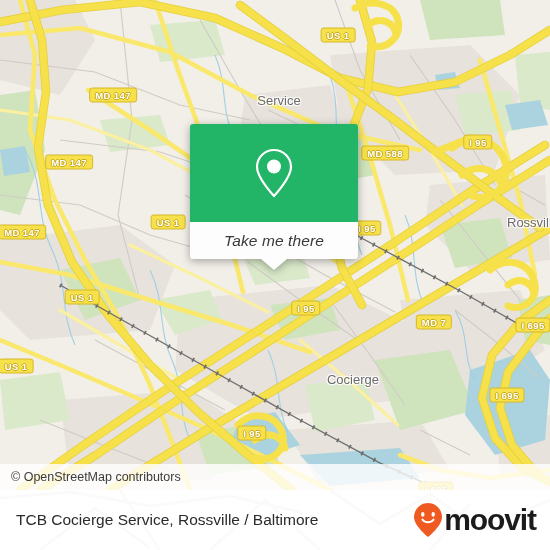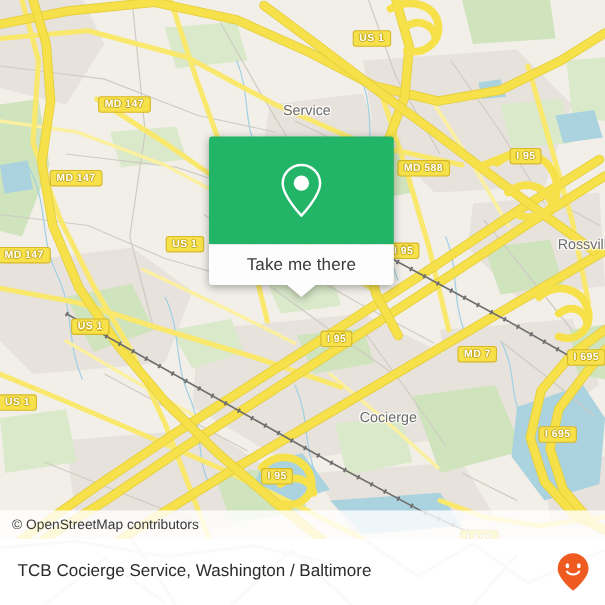--- a/index.html
+++ b/index.html
@@ -75,20 +75,21 @@
     border-radius:3px 3px 0 0;
     display:flex; align-items:center; justify-content:center;
   }
   #popup-label {
     width:100%; height:37px;
     background:#fdfdfd;
     border-radius:0 0 3px 3px;
     display:flex; align-items:center; justify-content:center;
     font-size:15.5px; color:#3a3a3a;
     letter-spacing:.1px;
+    font-style:italic;
   }
   #popup-tail {
     position:absolute;
     left:50%; top:135px;
     transform:translateX(-50%);
     width:0; height:0;
     border-left:13px solid transparent;
     border-right:13px solid transparent;
     border-top:11px solid #fdfdfd;
   }
@@ -325,25 +326,26 @@
       <g fill="none" stroke="#b9b4ac" stroke-width="3">
         <path d="M0,8 L70,2 L150,16 L230,6 L300,22"></path>
         <path d="M40,60 L95,18 L150,58"></path>
         <path d="M210,60 L265,10 L320,60"></path>
         <path d="M330,0 L380,34 L430,4 L480,40 L550,10"></path>
         <path d="M120,0 L160,60"></path>
         <path d="M430,60 L470,14"></path>
       </g>
     </svg>
 
-    <div id="footer-title">TCB Cocierge Service, Washington / Baltimore</div>
+    <div id="footer-title">TCB Cocierge Service, Rossville / Baltimore</div>
 
     <div id="brand">
       <svg width="30" height="36" viewBox="0 0 30 36">
         <path d="M15 1 C7.3 1 1 7.3 1 15 C1 24 15 35 15 35 C15 35 29 24 29 15 C29 7.3 22.7 1 15 1 Z" fill="#ef5a20"></path>
         <ellipse cx="9.8" cy="12.4" rx="1.7" ry="2.3" fill="#ffffff"></ellipse>
         <ellipse cx="20.2" cy="12.4" rx="1.7" ry="2.3" fill="#ffffff"></ellipse>
         <path d="M9.4 17.6 C11.6 21.2 18.4 21.2 20.6 17.6" fill="none" stroke="#ffffff" stroke-width="1.9" stroke-linecap="round"></path>
       </svg>
+      <span id="brand-word">moovit</span>
     </div>
   </div>
 
 </div>
 
 </body></html>

